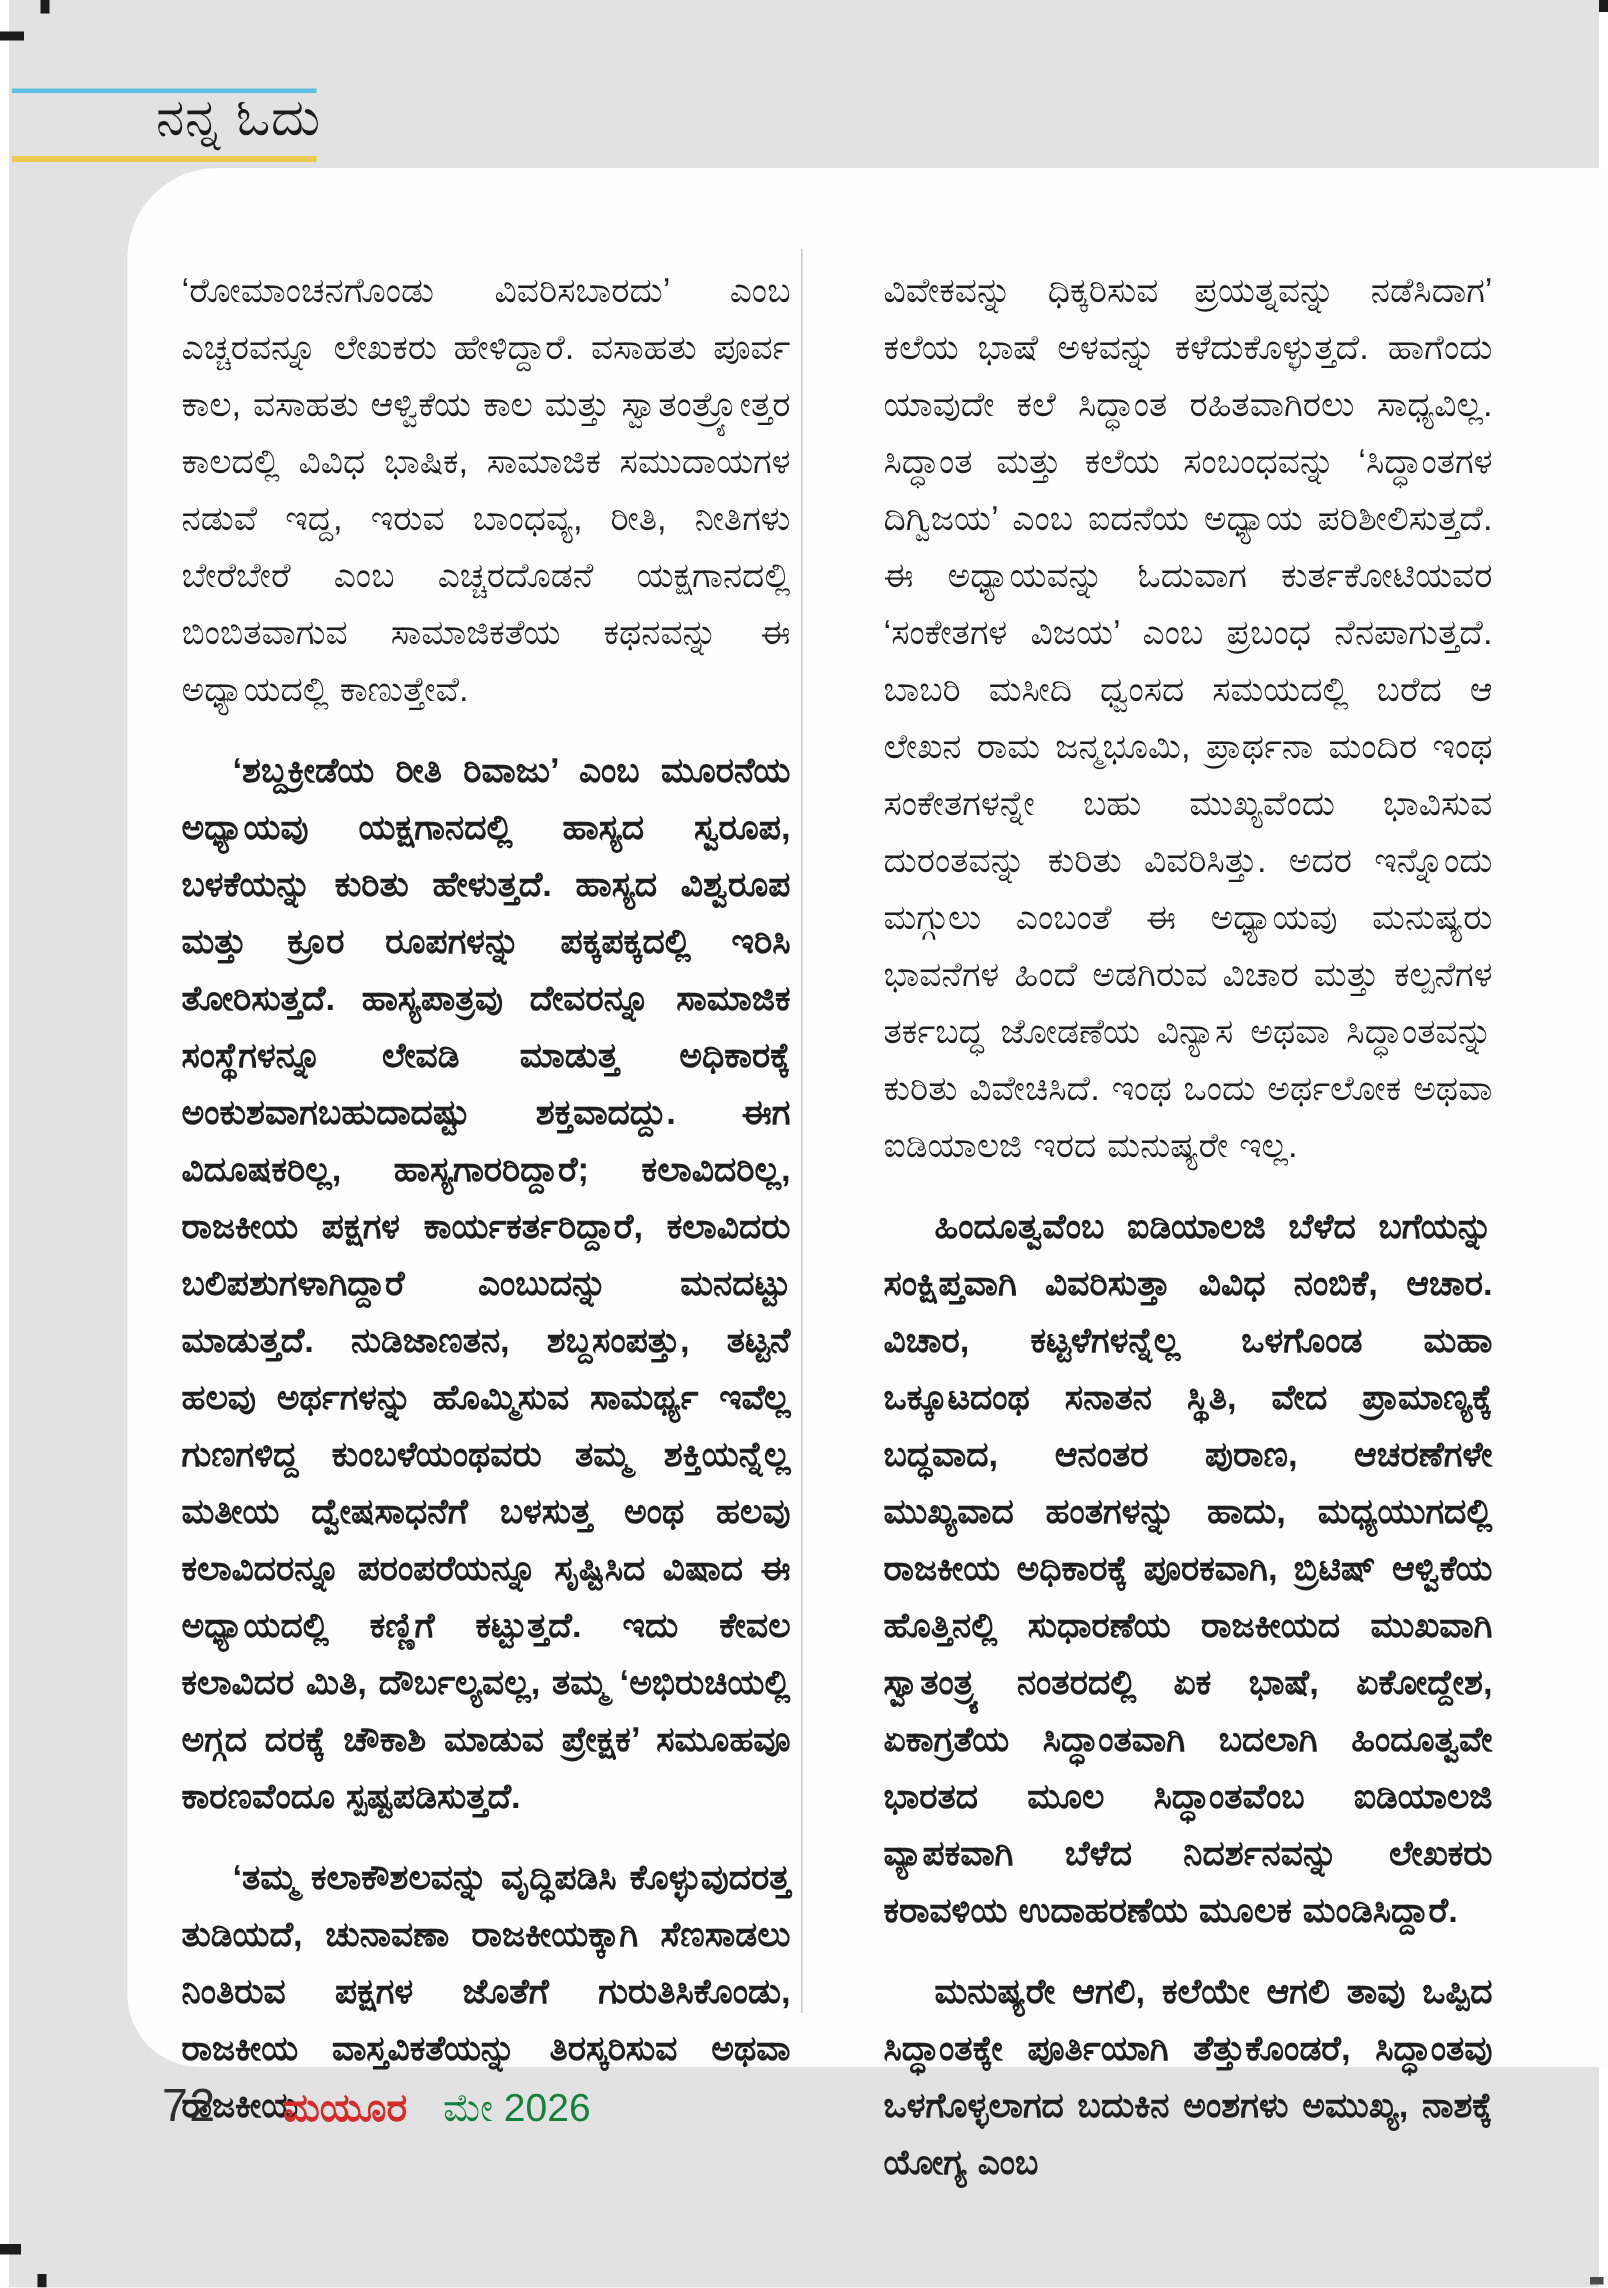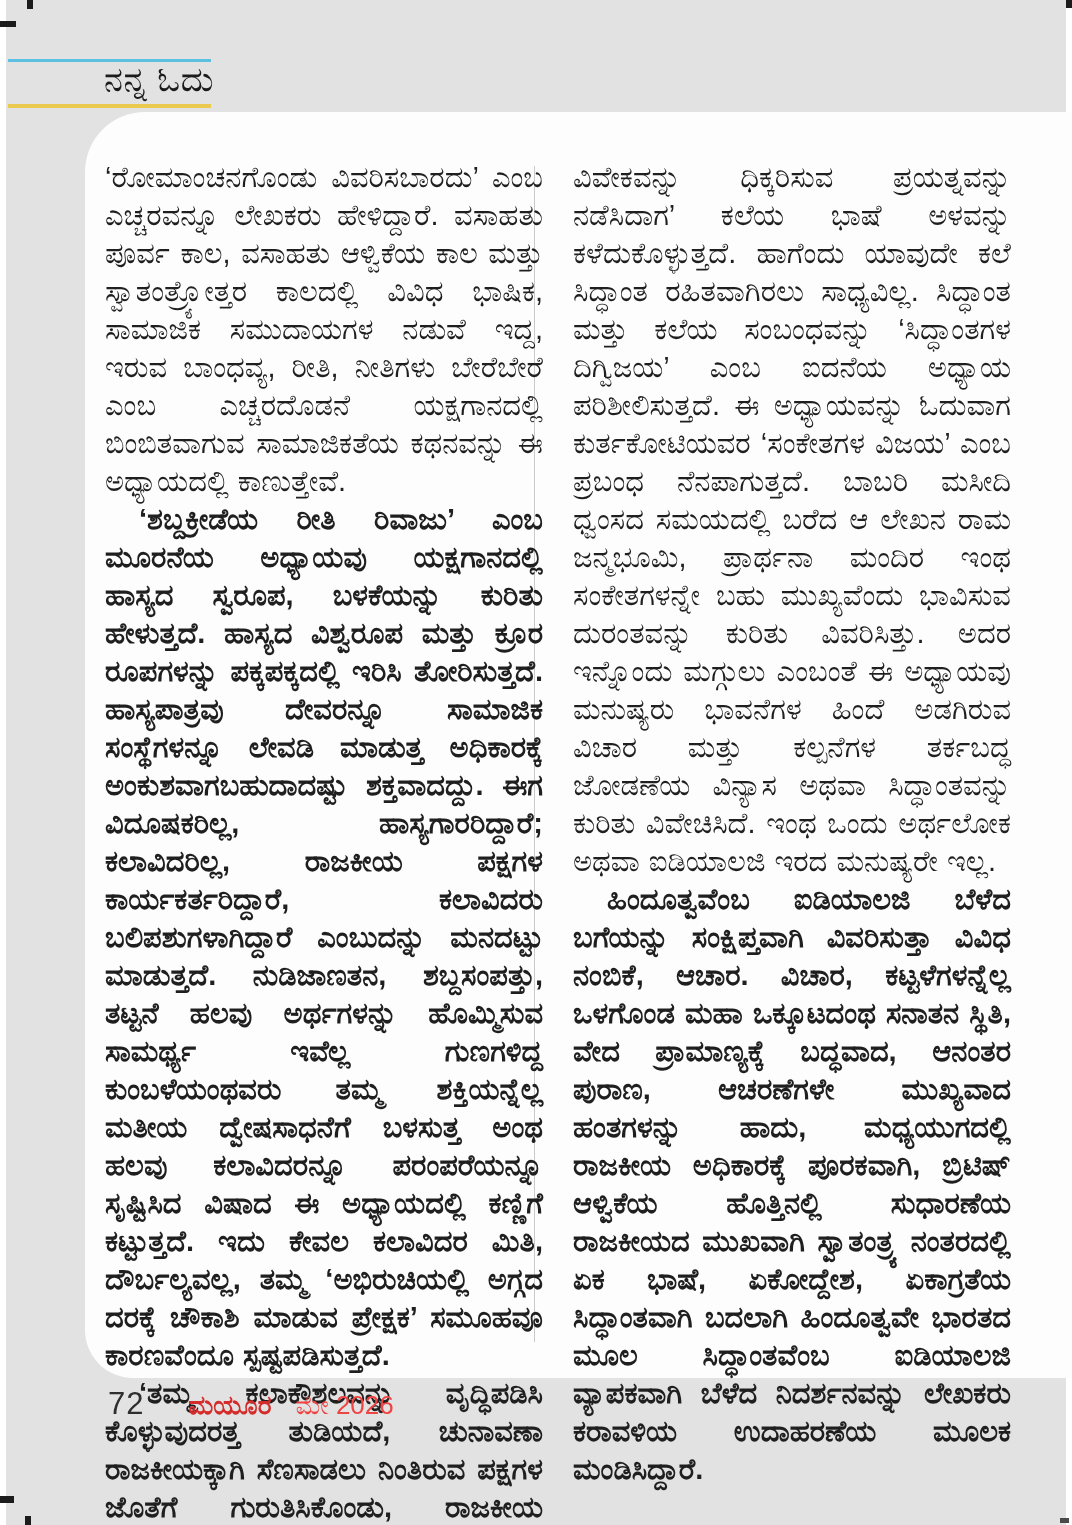--- a/index.html
+++ b/index.html
@@ -42,41 +42,41 @@
     border-radius:60px 0 0 48px;
   }
 
   
   .columns{
     position:absolute;left:105px;top:158px;width:906px;
     display:flex;gap:30px;
   }
   .column{width:438px;}
   .column p{
-    margin:0;
-    font-size:29px;
+    margin:16px;
+    font-size:23px;
     line-height:38px;
     text-align:justify;
     color:#1f1f1f;
     word-spacing:1px;
   }
   .column p.indent{text-indent:34px;font-weight:bold;}
   .col-divider{
     position:absolute;left:534px;top:166px;width:1px;height:1176px;
     background:#c9c9c9;
   }
 
   
   .footer{
     position:absolute;left:108px;top:1386px;
     display:flex;align-items:baseline;gap:24px;white-space:nowrap;
   }
   .page-number{font-size:31px;color:#2e2e2e;letter-spacing:1px;}
   .magazine-logo{font-size:26px;font-weight:bold;}
-  .issue-date{font-size:26px;color:#ef4444;}
+  .issue-date{font-size:26px;color:#15803d;}
 </style>
 </head>
 <body>
 
 <div class="page-bg" style="background: rgb(226, 226, 226);"></div>
 
 <div class="crop-mark mk-tl-tick"></div>
 <div class="crop-mark mk-tl-dash"></div>
 <div class="crop-mark mk-tr-tick"></div>
 <div class="crop-mark mk-bl-dash"></div>
@@ -93,20 +93,21 @@
 
 <div class="columns">
   <div class="column">
     <p style="color: rgb(31, 31, 31);">‘ರೋಮಾಂಚನಗೊಂಡು ವಿವರಿಸಬಾರದು’ ಎಂಬ ಎಚ್ಚರವನ್ನೂ ಲೇಖಕರು ಹೇಳಿದ್ದಾರೆ. ವಸಾಹತು ಪೂರ್ವ ಕಾಲ, ವಸಾಹತು ಆಳ್ವಿಕೆಯ ಕಾಲ ಮತ್ತು ಸ್ವಾತಂತ್ರ್ಯೋತ್ತರ ಕಾಲದಲ್ಲಿ ವಿವಿಧ ಭಾಷಿಕ, ಸಾಮಾಜಿಕ ಸಮುದಾಯಗಳ ನಡುವೆ ಇದ್ದ, ಇರುವ ಬಾಂಧವ್ಯ, ರೀತಿ, ನೀತಿಗಳು ಬೇರೆಬೇರೆ ಎಂಬ ಎಚ್ಚರದೊಡನೆ ಯಕ್ಷಗಾನದಲ್ಲಿ ಬಿಂಬಿತವಾಗುವ ಸಾಮಾಜಿಕತೆಯ ಕಥನವನ್ನು ಈ ಅಧ್ಯಾಯದಲ್ಲಿ ಕಾಣುತ್ತೇವೆ.</p>
     <p class="indent" style="color: rgb(31, 31, 31);">‘ಶಬ್ದಕ್ರೀಡೆಯ ರೀತಿ ರಿವಾಜು’ ಎಂಬ ಮೂರನೆಯ ಅಧ್ಯಾಯವು ಯಕ್ಷಗಾನದಲ್ಲಿ ಹಾಸ್ಯದ ಸ್ವರೂಪ, ಬಳಕೆಯನ್ನು ಕುರಿತು ಹೇಳುತ್ತದೆ. ಹಾಸ್ಯದ ವಿಶ್ವರೂಪ ಮತ್ತು ಕ್ರೂರ ರೂಪಗಳನ್ನು ಪಕ್ಕಪಕ್ಕದಲ್ಲಿ ಇರಿಸಿ ತೋರಿಸುತ್ತದೆ. ಹಾಸ್ಯಪಾತ್ರವು ದೇವರನ್ನೂ ಸಾಮಾಜಿಕ ಸಂಸ್ಥೆಗಳನ್ನೂ ಲೇವಡಿ ಮಾಡುತ್ತ ಅಧಿಕಾರಕ್ಕೆ ಅಂಕುಶವಾಗಬಹುದಾದಷ್ಟು ಶಕ್ತವಾದದ್ದು. ಈಗ ವಿದೂಷಕರಿಲ್ಲ, ಹಾಸ್ಯಗಾರರಿದ್ದಾರೆ; ಕಲಾವಿದರಿಲ್ಲ, ರಾಜಕೀಯ ಪಕ್ಷಗಳ ಕಾರ್ಯಕರ್ತರಿದ್ದಾರೆ, ಕಲಾವಿದರು ಬಲಿಪಶುಗಳಾಗಿದ್ದಾರೆ ಎಂಬುದನ್ನು ಮನದಟ್ಟು ಮಾಡುತ್ತದೆ. ನುಡಿಜಾಣತನ, ಶಬ್ದಸಂಪತ್ತು, ತಟ್ಟನೆ ಹಲವು ಅರ್ಥಗಳನ್ನು ಹೊಮ್ಮಿಸುವ ಸಾಮರ್ಥ್ಯ ಇವೆಲ್ಲ ಗುಣಗಳಿದ್ದ ಕುಂಬಳೆಯಂಥವರು ತಮ್ಮ ಶಕ್ತಿಯನ್ನೆಲ್ಲ ಮತೀಯ ದ್ವೇಷಸಾಧನೆಗೆ ಬಳಸುತ್ತ ಅಂಥ ಹಲವು ಕಲಾವಿದರನ್ನೂ ಪರಂಪರೆಯನ್ನೂ ಸೃಷ್ಟಿಸಿದ ವಿಷಾದ ಈ ಅಧ್ಯಾಯದಲ್ಲಿ ಕಣ್ಣಿಗೆ ಕಟ್ಟುತ್ತದೆ. ಇದು ಕೇವಲ ಕಲಾವಿದರ ಮಿತಿ, ದೌರ್ಬಲ್ಯವಲ್ಲ, ತಮ್ಮ ‘ಅಭಿರುಚಿಯಲ್ಲಿ ಅಗ್ಗದ ದರಕ್ಕೆ ಚೌಕಾಶಿ ಮಾಡುವ ಪ್ರೇಕ್ಷಕ’ ಸಮೂಹವೂ ಕಾರಣವೆಂದೂ ಸ್ಪಷ್ಟಪಡಿಸುತ್ತದೆ.</p>
     <p class="indent" style="color: rgb(31, 31, 31);">‘ತಮ್ಮ ಕಲಾಕೌಶಲವನ್ನು ವೃದ್ಧಿಪಡಿಸಿ ಕೊಳ್ಳುವುದರತ್ತ ತುಡಿಯದೆ, ಚುನಾವಣಾ ರಾಜಕೀಯಕ್ಕಾಗಿ ಸೆಣಸಾಡಲು ನಿಂತಿರುವ ಪಕ್ಷಗಳ ಜೊತೆಗೆ ಗುರುತಿಸಿಕೊಂಡು, ರಾಜಕೀಯ ವಾಸ್ತವಿಕತೆಯನ್ನು ತಿರಸ್ಕರಿಸುವ ಅಥವಾ ರಾಜಕೀಯ</p>
   </div>
   <div class="column">
     <p style="color: rgb(31, 31, 31);">ವಿವೇಕವನ್ನು ಧಿಕ್ಕರಿಸುವ ಪ್ರಯತ್ನವನ್ನು ನಡೆಸಿದಾಗ’ ಕಲೆಯ ಭಾಷೆ ಅಳವನ್ನು ಕಳೆದುಕೊಳ್ಳುತ್ತದೆ. ಹಾಗೆಂದು ಯಾವುದೇ ಕಲೆ ಸಿದ್ಧಾಂತ ರಹಿತವಾಗಿರಲು ಸಾಧ್ಯವಿಲ್ಲ. ಸಿದ್ಧಾಂತ ಮತ್ತು ಕಲೆಯ ಸಂಬಂಧವನ್ನು ‘ಸಿದ್ಧಾಂತಗಳ ದಿಗ್ವಿಜಯ’ ಎಂಬ ಐದನೆಯ ಅಧ್ಯಾಯ ಪರಿಶೀಲಿಸುತ್ತದೆ. ಈ ಅಧ್ಯಾಯವನ್ನು ಓದುವಾಗ ಕುರ್ತಕೋಟಿಯವರ ‘ಸಂಕೇತಗಳ ವಿಜಯ’ ಎಂಬ ಪ್ರಬಂಧ ನೆನಪಾಗುತ್ತದೆ. ಬಾಬರಿ ಮಸೀದಿ ಧ್ವಂಸದ ಸಮಯದಲ್ಲಿ ಬರೆದ ಆ ಲೇಖನ ರಾಮ ಜನ್ಮಭೂಮಿ, ಪ್ರಾರ್ಥನಾ ಮಂದಿರ ಇಂಥ ಸಂಕೇತಗಳನ್ನೇ ಬಹು ಮುಖ್ಯವೆಂದು ಭಾವಿಸುವ ದುರಂತವನ್ನು ಕುರಿತು ವಿವರಿಸಿತ್ತು. ಅದರ ಇನ್ನೊಂದು ಮಗ್ಗುಲು ಎಂಬಂತೆ ಈ ಅಧ್ಯಾಯವು ಮನುಷ್ಯರು ಭಾವನೆಗಳ ಹಿಂದೆ ಅಡಗಿರುವ ವಿಚಾರ ಮತ್ತು ಕಲ್ಪನೆಗಳ ತರ್ಕಬದ್ಧ ಜೋಡಣೆಯ ವಿನ್ಯಾಸ ಅಥವಾ ಸಿದ್ಧಾಂತವನ್ನು ಕುರಿತು ವಿವೇಚಿಸಿದೆ. ಇಂಥ ಒಂದು ಅರ್ಥಲೋಕ ಅಥವಾ ಐಡಿಯಾಲಜಿ ಇರದ ಮನುಷ್ಯರೇ ಇಲ್ಲ.</p>
     <p class="indent" style="color: rgb(31, 31, 31);">ಹಿಂದೂತ್ವವೆಂಬ ಐಡಿಯಾಲಜಿ ಬೆಳೆದ ಬಗೆಯನ್ನು ಸಂಕ್ಷಿಪ್ತವಾಗಿ ವಿವರಿಸುತ್ತಾ ವಿವಿಧ ನಂಬಿಕೆ, ಆಚಾರ. ವಿಚಾರ, ಕಟ್ಟಳೆಗಳನ್ನೆಲ್ಲ ಒಳಗೊಂಡ ಮಹಾ ಒಕ್ಕೂಟದಂಥ ಸನಾತನ ಸ್ಥಿತಿ, ವೇದ ಪ್ರಾಮಾಣ್ಯಕ್ಕೆ ಬದ್ಧವಾದ, ಆನಂತರ ಪುರಾಣ, ಆಚರಣೆಗಳೇ ಮುಖ್ಯವಾದ ಹಂತಗಳನ್ನು ಹಾದು, ಮಧ್ಯಯುಗದಲ್ಲಿ ರಾಜಕೀಯ ಅಧಿಕಾರಕ್ಕೆ ಪೂರಕವಾಗಿ, ಬ್ರಿಟಿಷ್ ಆಳ್ವಿಕೆಯ ಹೊತ್ತಿನಲ್ಲಿ ಸುಧಾರಣೆಯ ರಾಜಕೀಯದ ಮುಖವಾಗಿ ಸ್ವಾತಂತ್ರ್ಯ ನಂತರದಲ್ಲಿ ಏಕ ಭಾಷೆ, ಏಕೋದ್ದೇಶ, ಏಕಾಗ್ರತೆಯ ಸಿದ್ಧಾಂತವಾಗಿ ಬದಲಾಗಿ ಹಿಂದೂತ್ವವೇ ಭಾರತದ ಮೂಲ ಸಿದ್ಧಾಂತವೆಂಬ ಐಡಿಯಾಲಜಿ ವ್ಯಾಪಕವಾಗಿ ಬೆಳೆದ ನಿದರ್ಶನವನ್ನು ಲೇಖಕರು ಕರಾವಳಿಯ ಉದಾಹರಣೆಯ ಮೂಲಕ ಮಂಡಿಸಿದ್ದಾರೆ.</p>
+    <p class="indent" style="color: rgb(31, 31, 31);">ಮನುಷ್ಯರೇ ಆಗಲಿ, ಕಲೆಯೇ ಆಗಲಿ ತಾವು ಒಪ್ಪಿದ ಸಿದ್ಧಾಂತಕ್ಕೇ ಪೂರ್ತಿಯಾಗಿ ತೆತ್ತುಕೊಂಡರೆ, ಸಿದ್ಧಾಂತವು ಒಳಗೊಳ್ಳಲಾಗದ ಬದುಕಿನ ಅಂಶಗಳು ಅಮುಖ್ಯ, ನಾಶಕ್ಕೆ ಯೋಗ್ಯ ಎಂಬ</p>
   </div>
 </div>
 
 <div class="footer">
   <span class="page-number">72</span>
   <span class="magazine-logo" style="color: rgb(211, 44, 42); margin-left: 20px;">ಮಯೂರ</span>
   <span class="issue-date">ಮೇ 2026</span>
 </div>
 
 </body></html>

